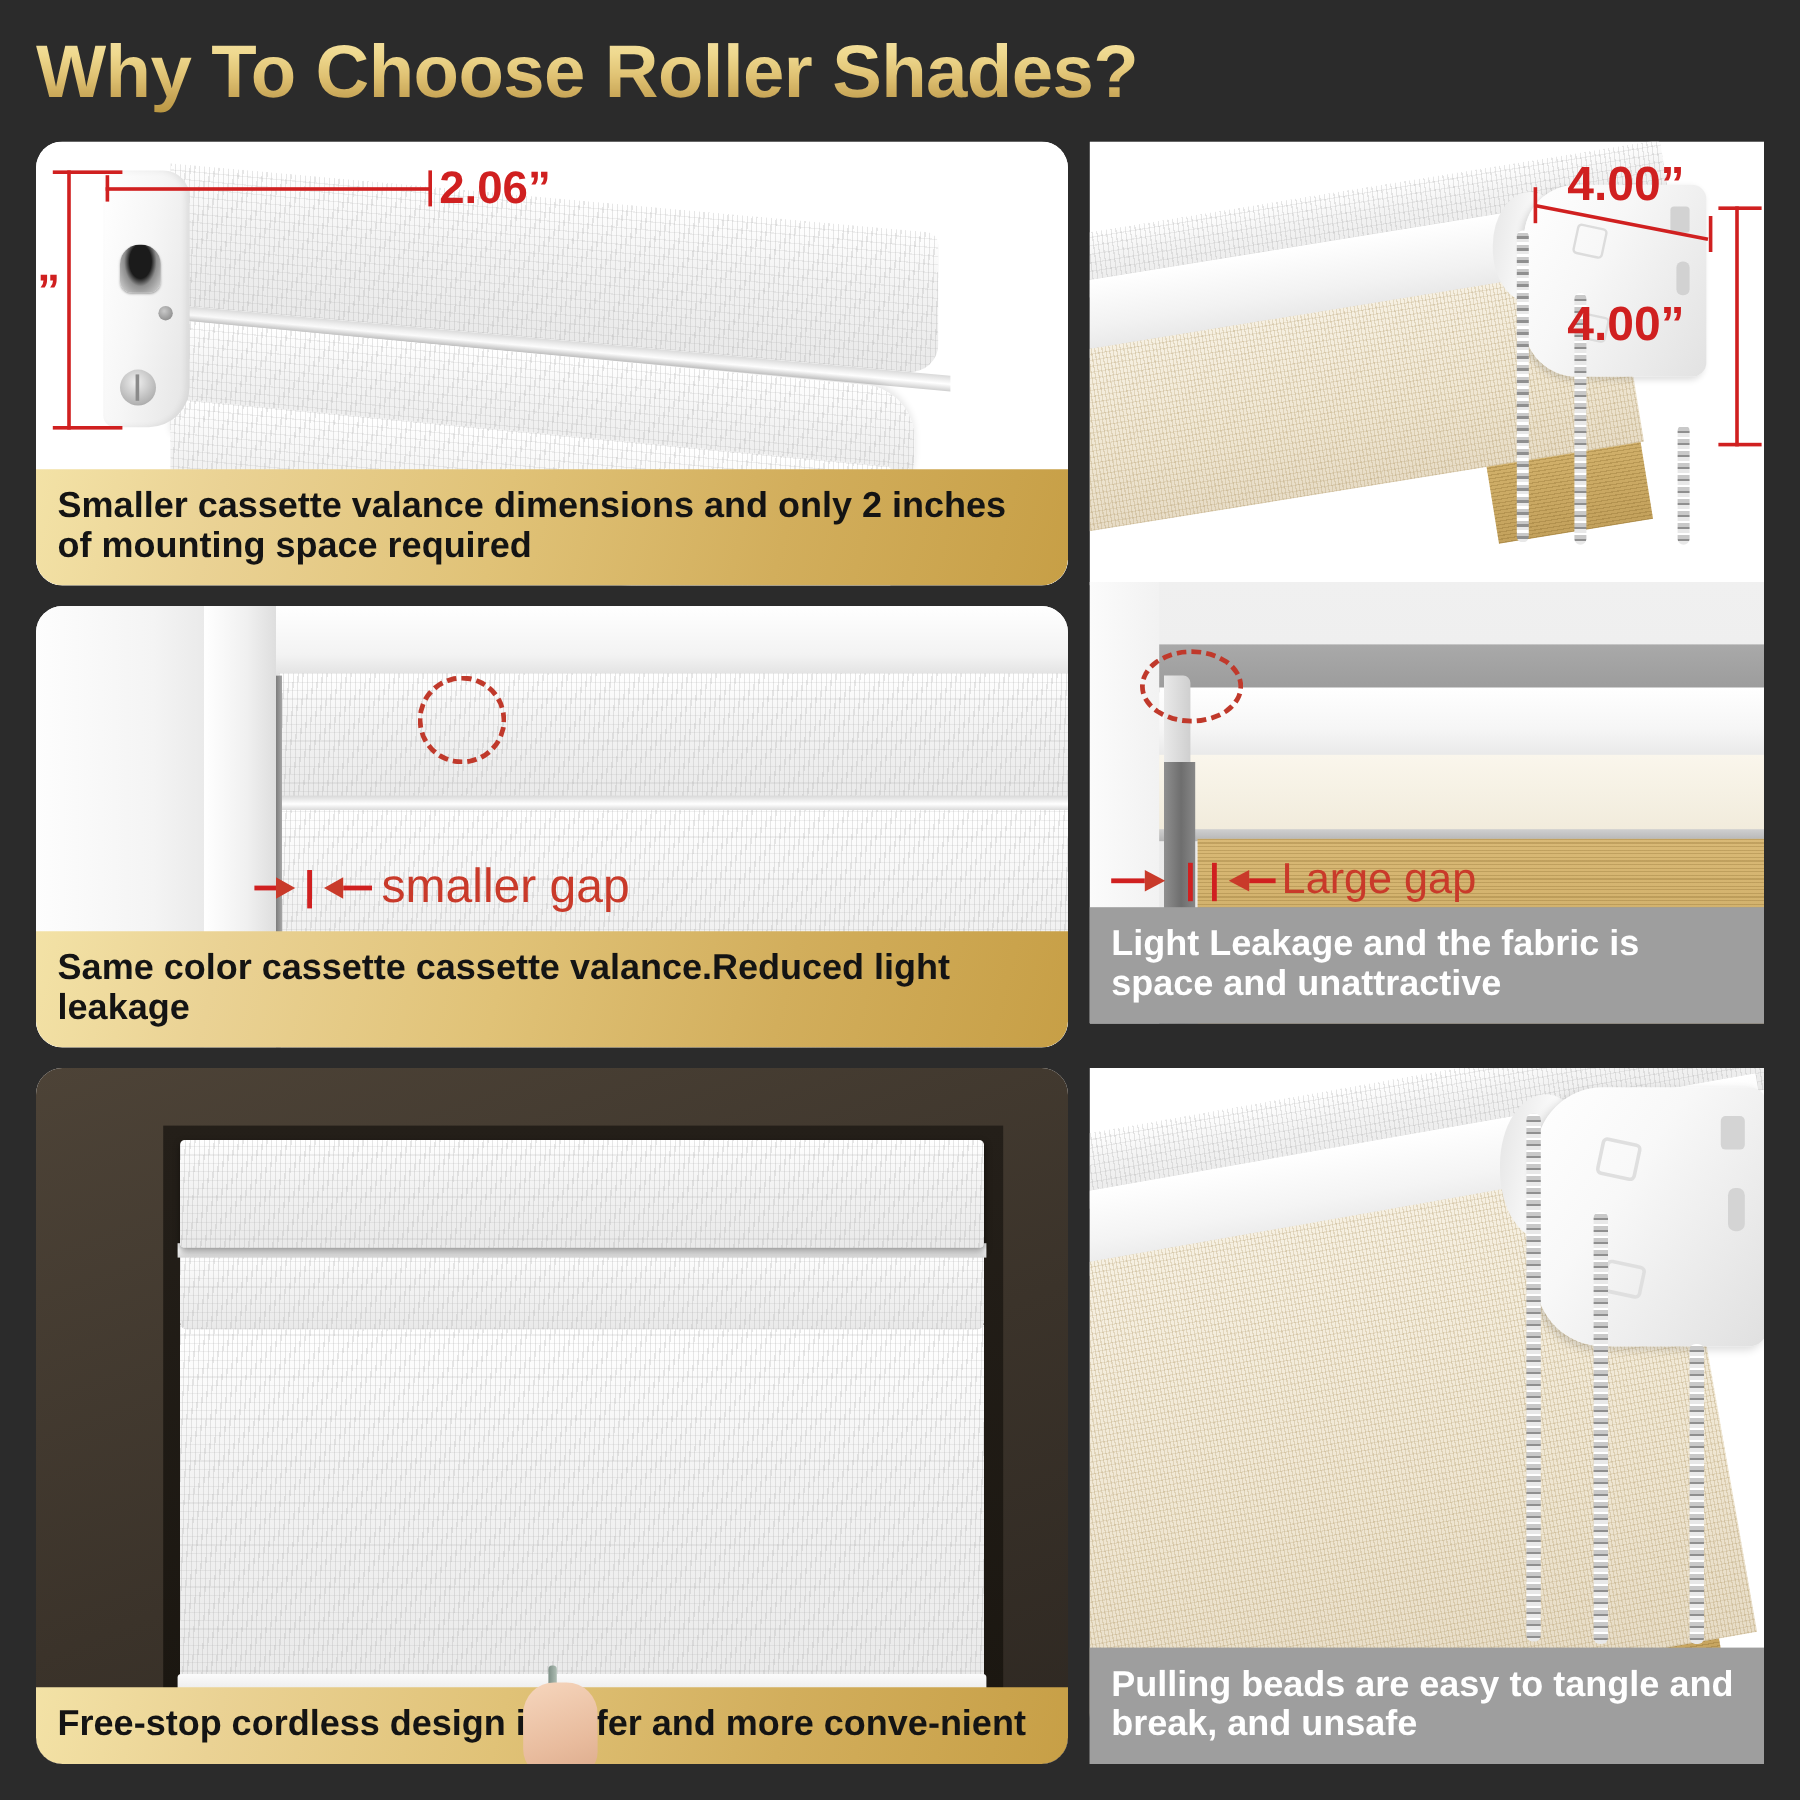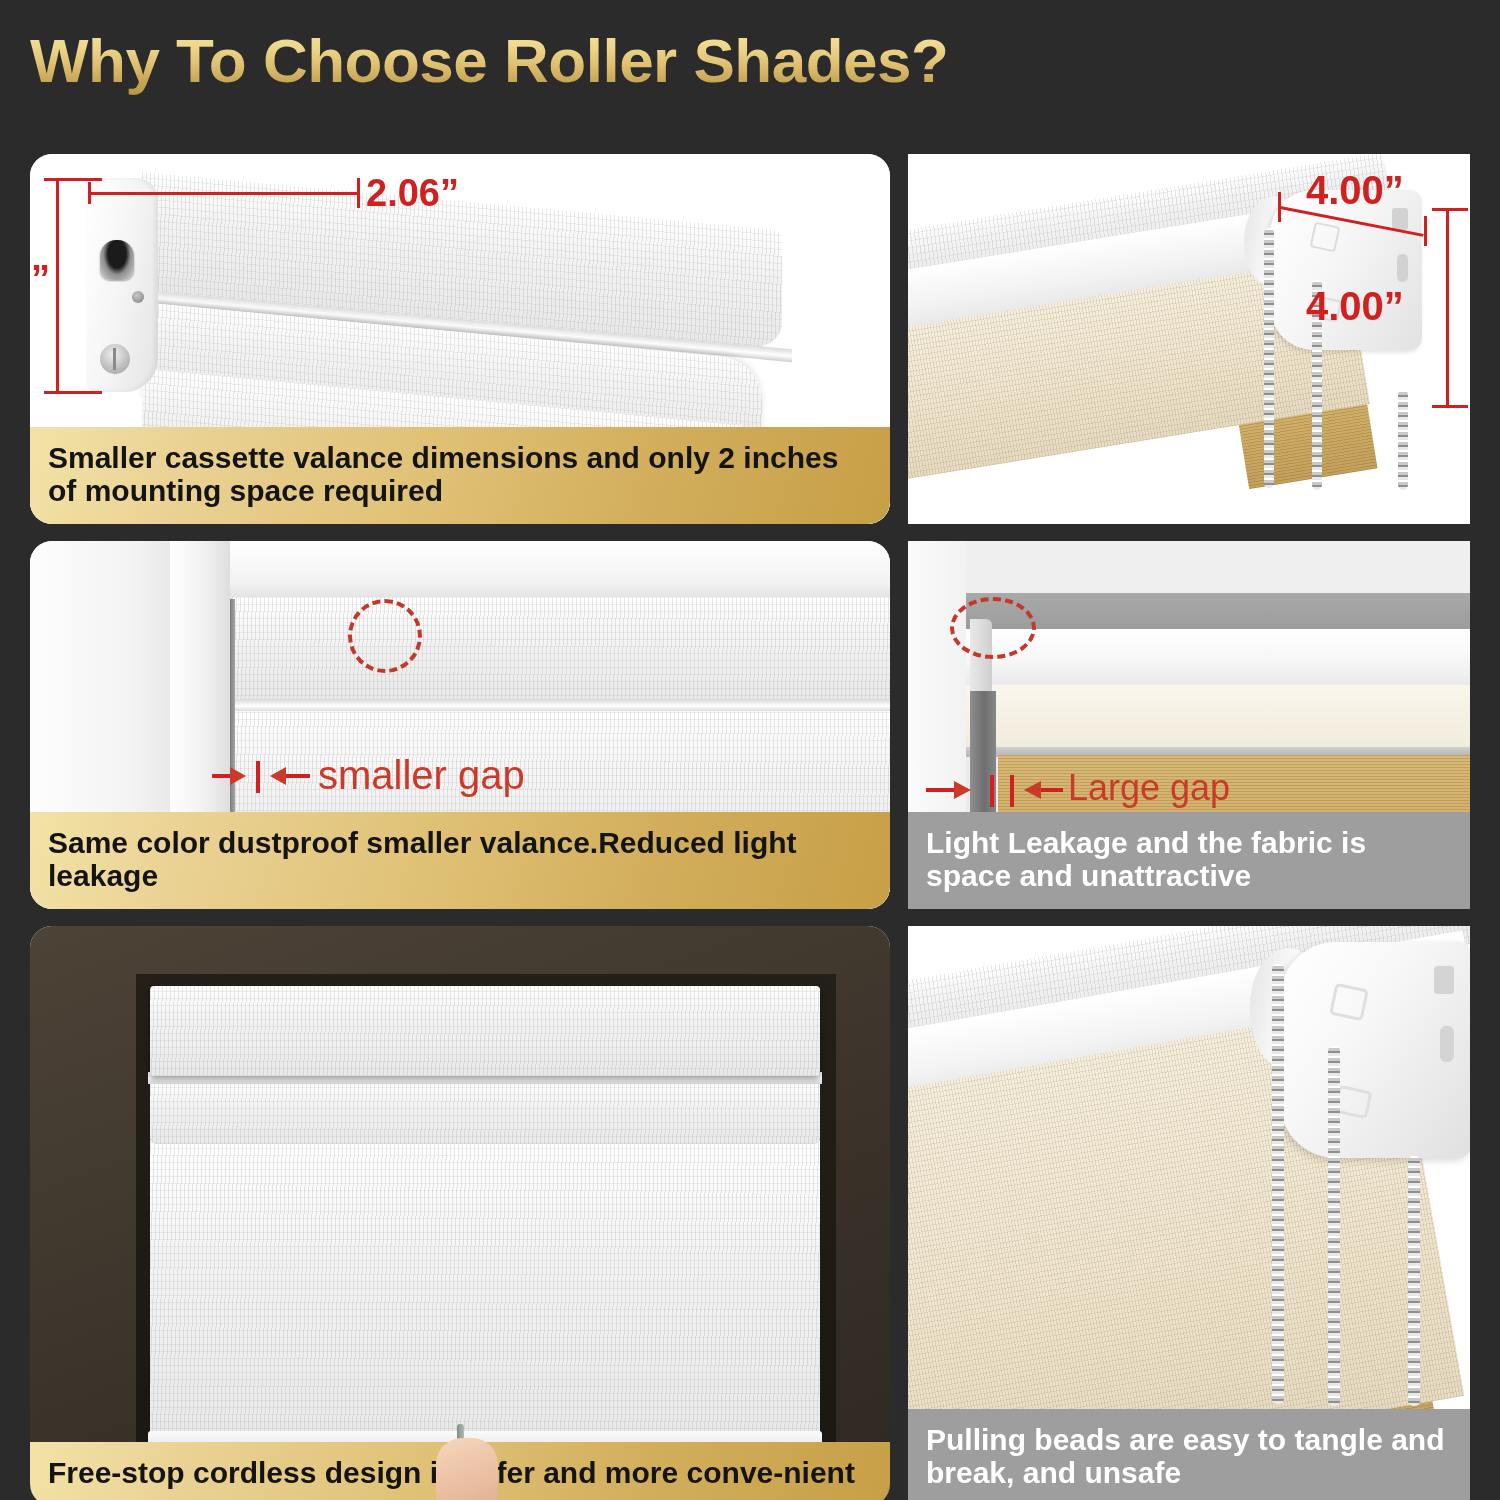--- a/index.html
+++ b/index.html
@@ -27,21 +27,21 @@
     background: linear-gradient(180deg,#f5e3a8 0%, #efd98f 28%, #dfc172 55%, #c9a758 78%, #b8953f 100%);
     -webkit-background-clip: text;
     background-clip: text;
     color: transparent;
     -webkit-text-fill-color: transparent;
     text-shadow: none;
     white-space: nowrap;
   }
 
   
-  .grid { position: absolute; left: 0; top: 0; width: 1500px; height: 1092px; margin-top: 36px; }
+  .grid { position: absolute; left: 0; top: 0; width: 1500px; height: 1092px; }
 
   .panel { position: absolute; overflow: hidden; }
   .panel.left  { border-radius: 22px; }
   .panel.right { border-radius: 0; }
 
   .media { position: absolute; left:0; top:0; right:0; bottom:0; overflow:hidden; background:#ffffff; }
 
   
   .caption {
     position: absolute; left: 0; right: 0; bottom: 0;
@@ -353,24 +353,24 @@
       <div style="position:absolute; left:178px; top:226px; width:0; height:0;
                   border-top:9px solid transparent; border-bottom:9px solid transparent;
                   border-left:16px solid #c93a2a; z-index:8; transform:translateX(22px);"></div>
       <div class="rline" style="left:226px; top:220px; width:4px; height:32px;"></div>
       <div style="position:absolute; left:240px; top:226px; width:0; height:0;
                   border-top:9px solid transparent; border-bottom:9px solid transparent;
                   border-right:16px solid #c93a2a; z-index:8;"></div>
       <div class="rline" style="left:256px; top:233px; width:24px; height:4px;"></div>
       <div class="annot" style="left:288px; top:212px; font-size:40px;">smaller gap</div>
     </div>
-    <div class="caption gold">Same color dustproof smaller valance.Reduced light leakage</div>
-  </div>
-
-  <div class="panel right" id="p4" style="left:908px; top:505px; width:562px; height:368px;">
+    <div class="caption gold">Same color cassette cassette valance.Reduced light leakage</div>
+  </div>
+
+  <div class="panel right" id="p4" style="left:908px; top:485px; width:562px; height:368px;">
     <div class="media">
       <div class="wallg"></div>
       <div class="wallEdge"></div>
       <div class="topDark"></div>
       <div class="tube4"></div>
       <div class="cream"></div>
       <div class="railShadow"></div>
       <div class="tanfab gfab"></div>
       <div class="bracket4"></div>
       <div class="gapbar4"></div>

